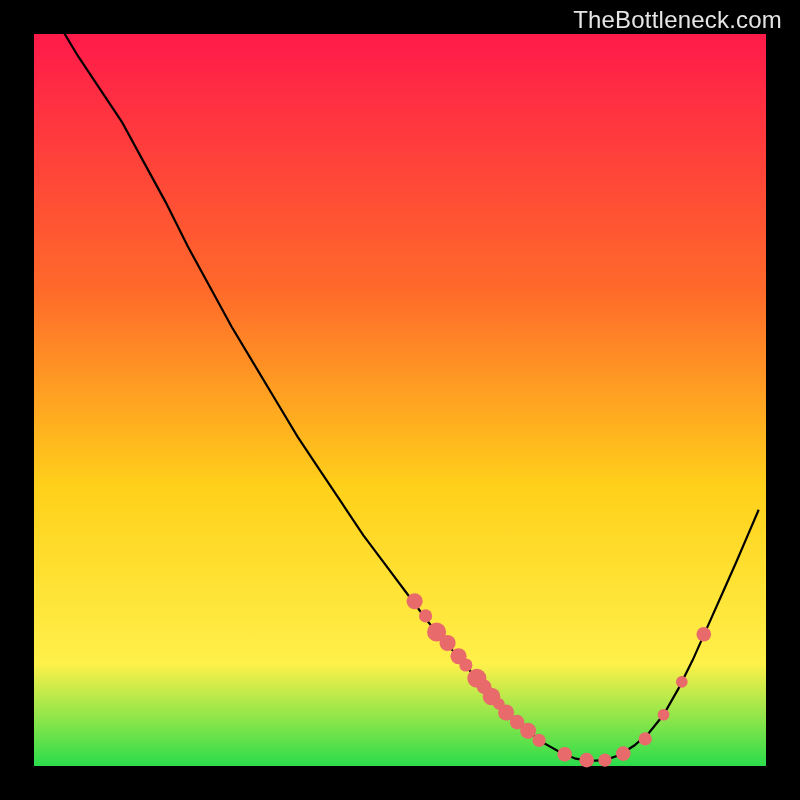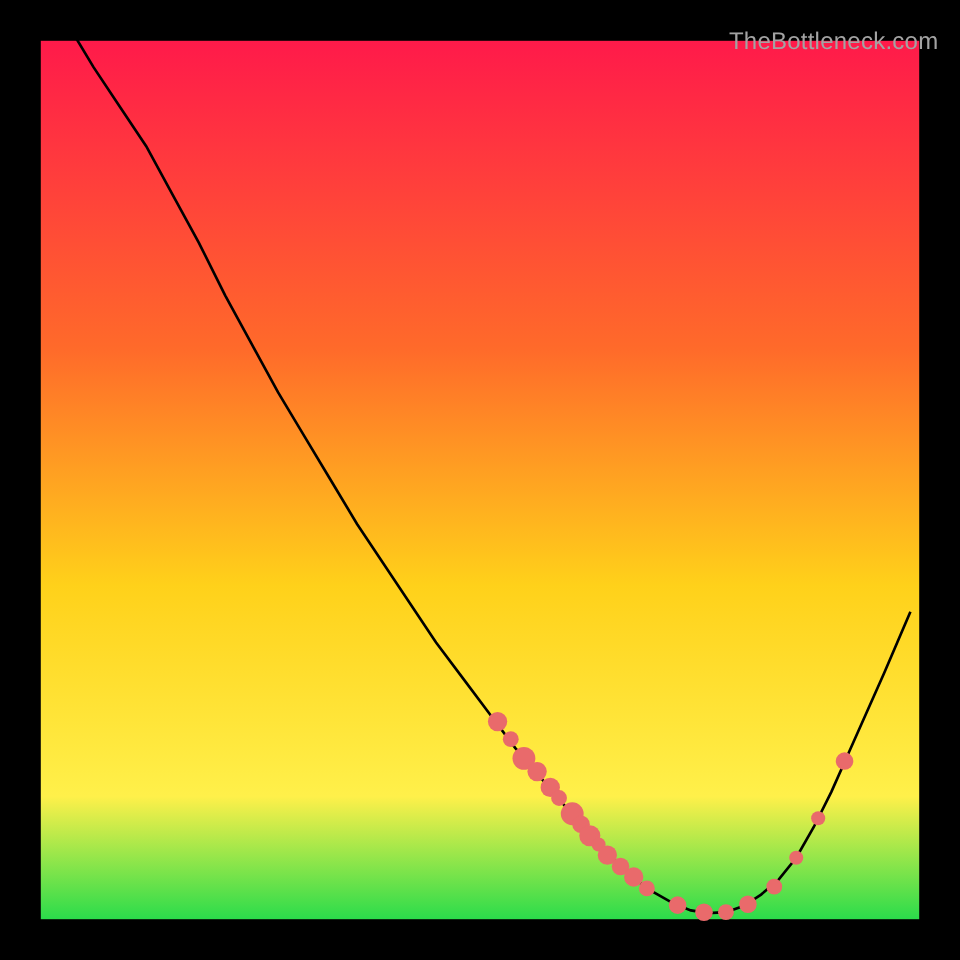--- a/index.html
+++ b/index.html
@@ -13,26 +13,25 @@
   .chart-container {
     position: relative;
     width: 800px;
     height: 800px;
   }
   .watermark {
     position: absolute;
     top: 6px;
     right: 18px;
     font-family: Arial, Helvetica, sans-serif;
-    font-size: 20px;
+    font-size: 24px;
     font-weight: 500;
-    color: #a3a3a3;
+    color: #e5e5e5;
     letter-spacing: 0.2px;
     z-index: 5;
-    margin-top: 18px;
   }
   svg {
     display: block;
   }
 </style>
 </head>
 <body>
 
 <div class="chart-container">
   <div class="watermark">TheBottleneck.com</div>

